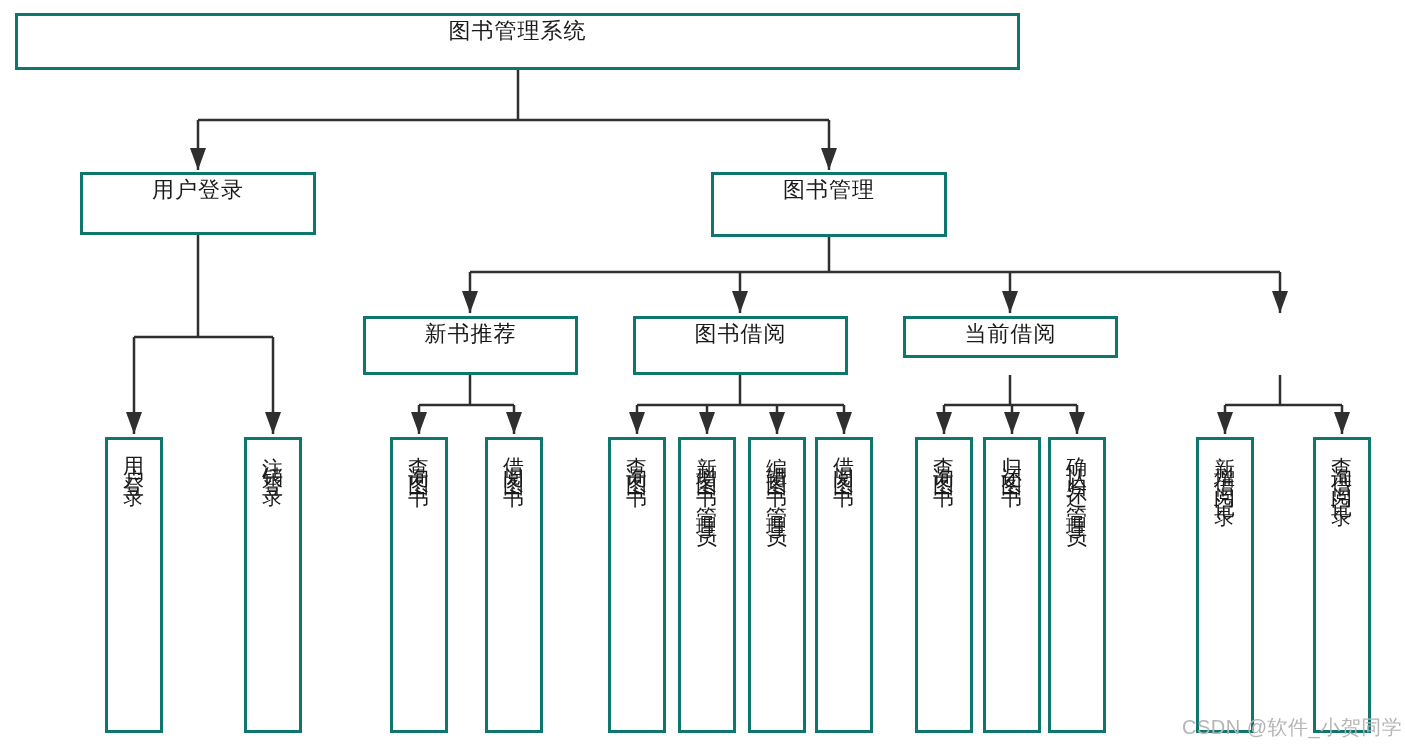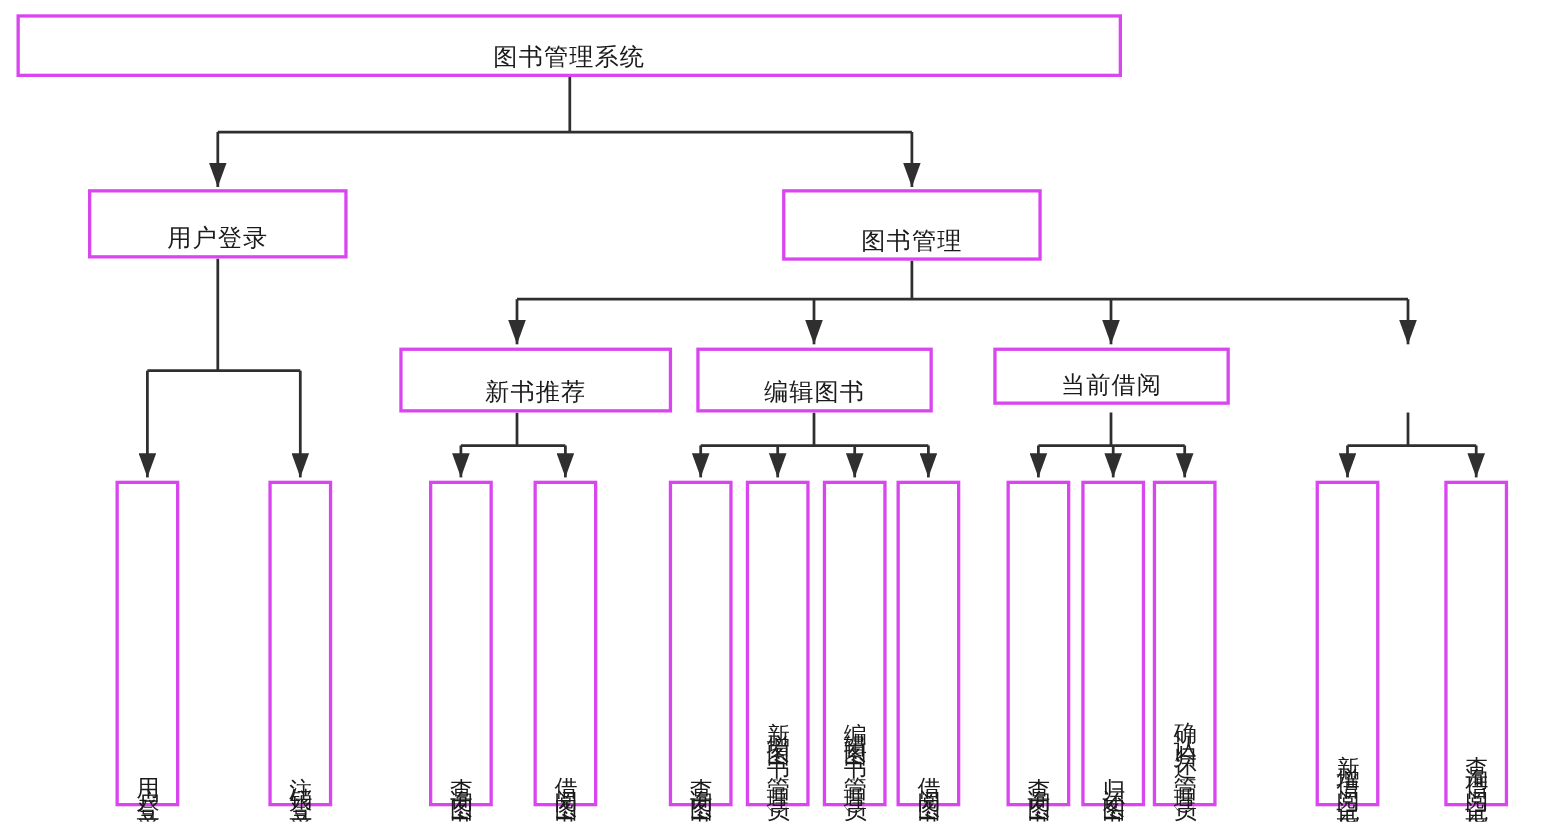--- a/index.html
+++ b/index.html
@@ -13,23 +13,23 @@
   }
   .connectors {
     position: absolute;
     left: 0; top: 0;
     z-index: 1;
   }
   .node {
     position: absolute;
     box-sizing: border-box;
     background: #ffffff;
-    border: 3px solid #d946ef;
+    border: 3px solid #0f766e;
     display: flex;
-    align-items: flex-end;
+    align-items: flex-start;
     justify-content: center;
     color: #1a1a1a;
     z-index: 2;
   }
   .node.h span {
     font-size: 22px;
     letter-spacing: 1px;
     white-space: nowrap;
   }
   .node.v span {
@@ -111,27 +111,27 @@
     <span>图书管理系统</span>
   </div>
 
   <div class="node h" style="left:80px; top:172px; width:236px; height:63px;">
     <span>用户登录</span>
   </div>
   <div class="node h" style="left:711px; top:172px; width:236px; height:65px;">
     <span>图书管理</span>
   </div>
 
-  <div class="node h" style="left:363px; top:316px; width:248px; height:59px;">
+  <div class="node h" style="left:363px; top:316px; width:215px; height:59px;">
     <span>新书推荐</span>
   </div>
   <div class="node h" style="left:633px; top:316px; width:215px; height:59px;">
-    <span>编辑图书</span>
+    <span>图书借阅</span>
   </div>
-  <div class="node h" style="left:903px; top:316px; width:215px; height:52px;">
+  <div class="node h" style="left:903px; top:316px; width:215px; height:42px;">
     <span>当前借阅</span>
   </div>
 
   <div class="node v" style="left:105px; top:437px; width:58px; height:296px;">
     <span>用户登录</span>
   </div>
   <div class="node v" style="left:244px; top:437px; width:58px; height:296px;">
     <span>注销登录</span>
   </div>
 
@@ -165,14 +165,15 @@
     <span>确认归还（管理员）</span>
   </div>
 
   <div class="node v" style="left:1196px; top:437px; width:58px; height:296px;">
     <span>新增借阅记录</span>
   </div>
   <div class="node v" style="left:1313px; top:437px; width:58px; height:296px;">
     <span>查询借阅记录</span>
   </div>
 
+  <div class="watermark">CSDN @软件_小贺同学</div>
 
 </div>
 
 </body></html>

